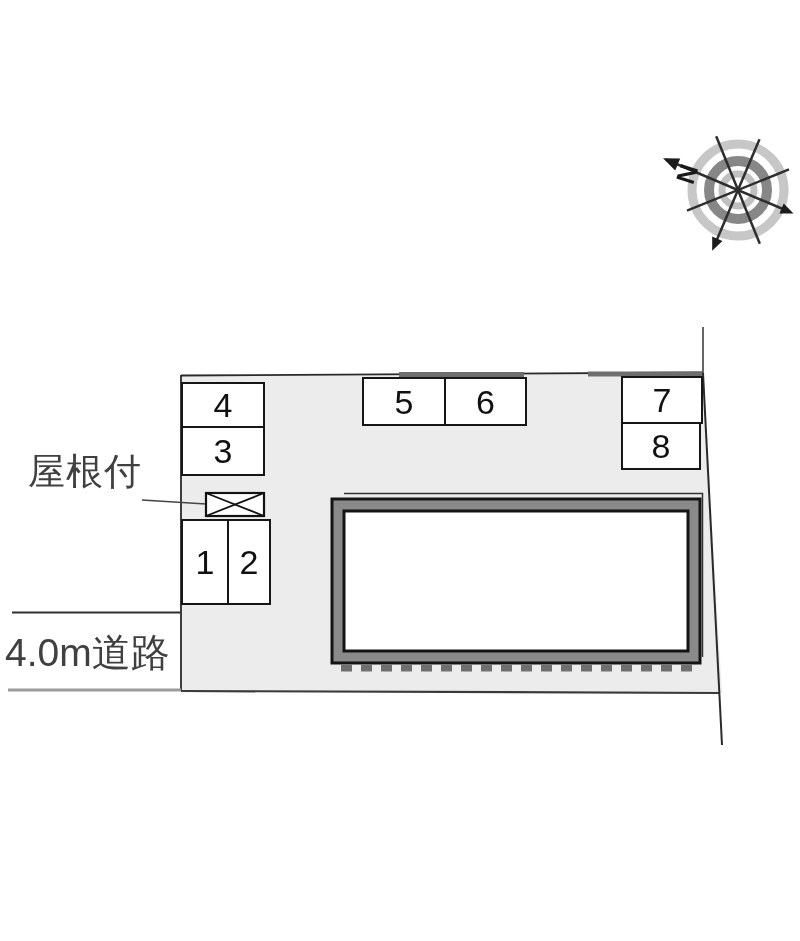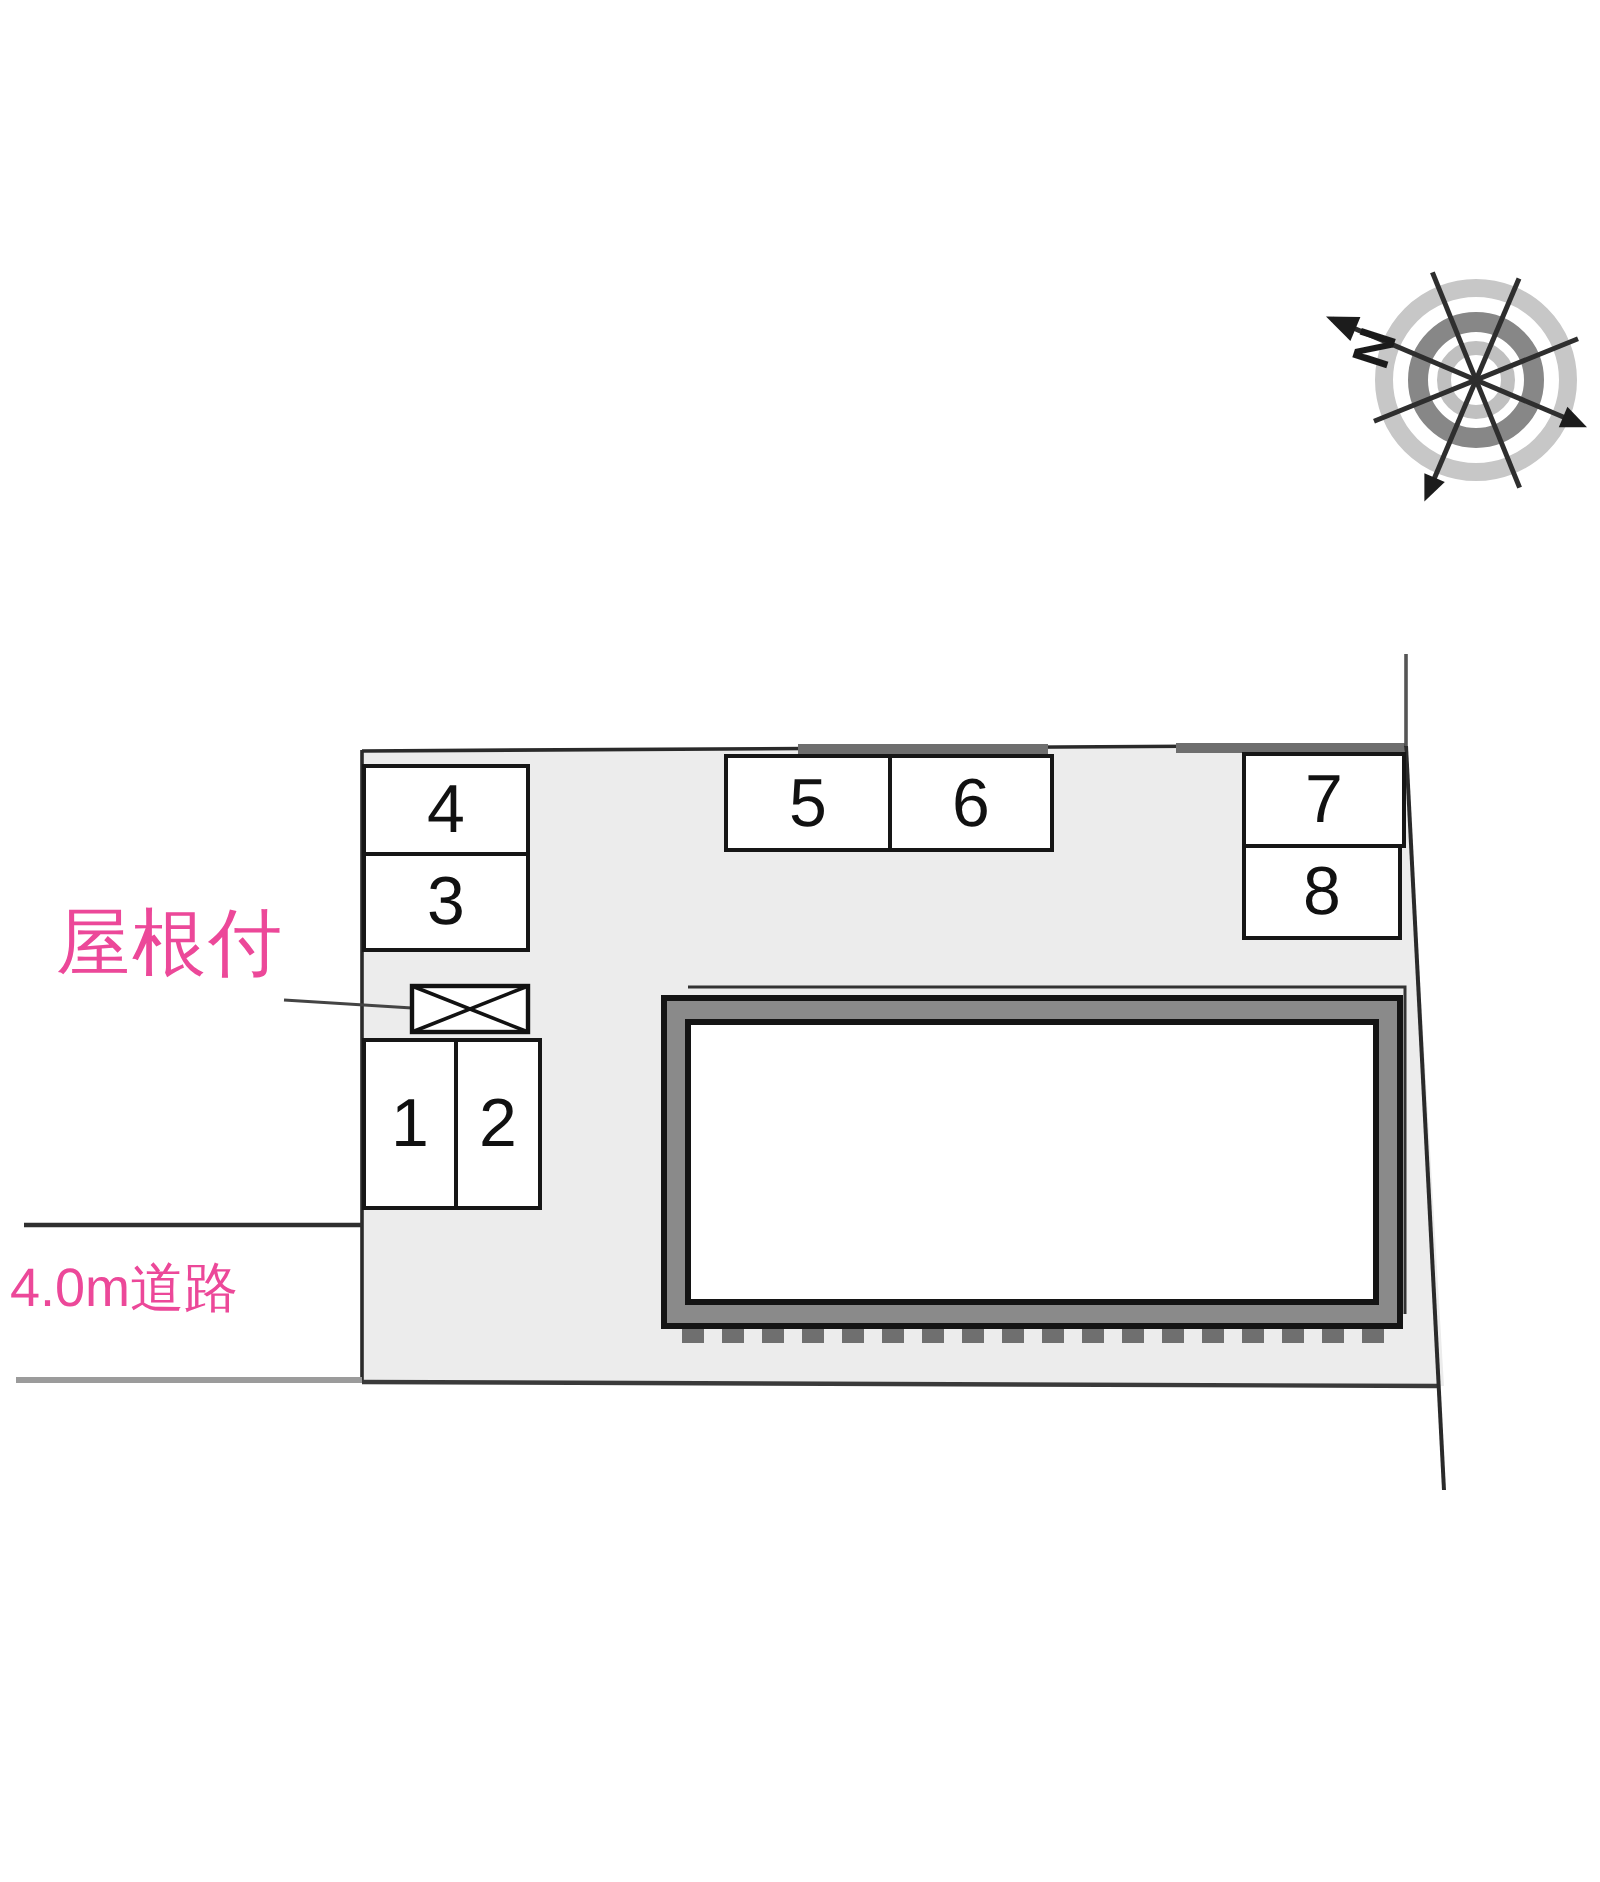--- a/index.html
+++ b/index.html
@@ -10,24 +10,24 @@
   #linework { position:absolute; left:0; top:0; width:800px; height:941px; }
 
   .pbox {
     position:absolute; box-sizing:border-box;
     background:#ffffff; border:2px solid #161616;
     display:flex; align-items:center; justify-content:center;
     font-size:34px; color:#111; z-index:3; line-height:1;
   }
 
   .annotation {
-    position:absolute; color:#ec4899; z-index:4; white-space:nowrap;
+    position:absolute; color:#404040; z-index:4; white-space:nowrap;
   }
   #bicycle-label { left:28px; top:450px; font-size:37px; line-height:44px; letter-spacing:1px; }
-  #road-label    { left:5px;  top:626px; font-size:27px; letter-spacing:0px; }
+  #road-label    { left:5px;  top:626px; font-size:39px; letter-spacing:0px; }
 
   svg text.north { font-family:"Liberation Sans","DejaVu Sans",sans-serif; font-weight:bold; }
 </style>
 </head>
 <body>
 
 <div id="stage">
 
   <svg id="linework" viewBox="0 0 800 941">
 

